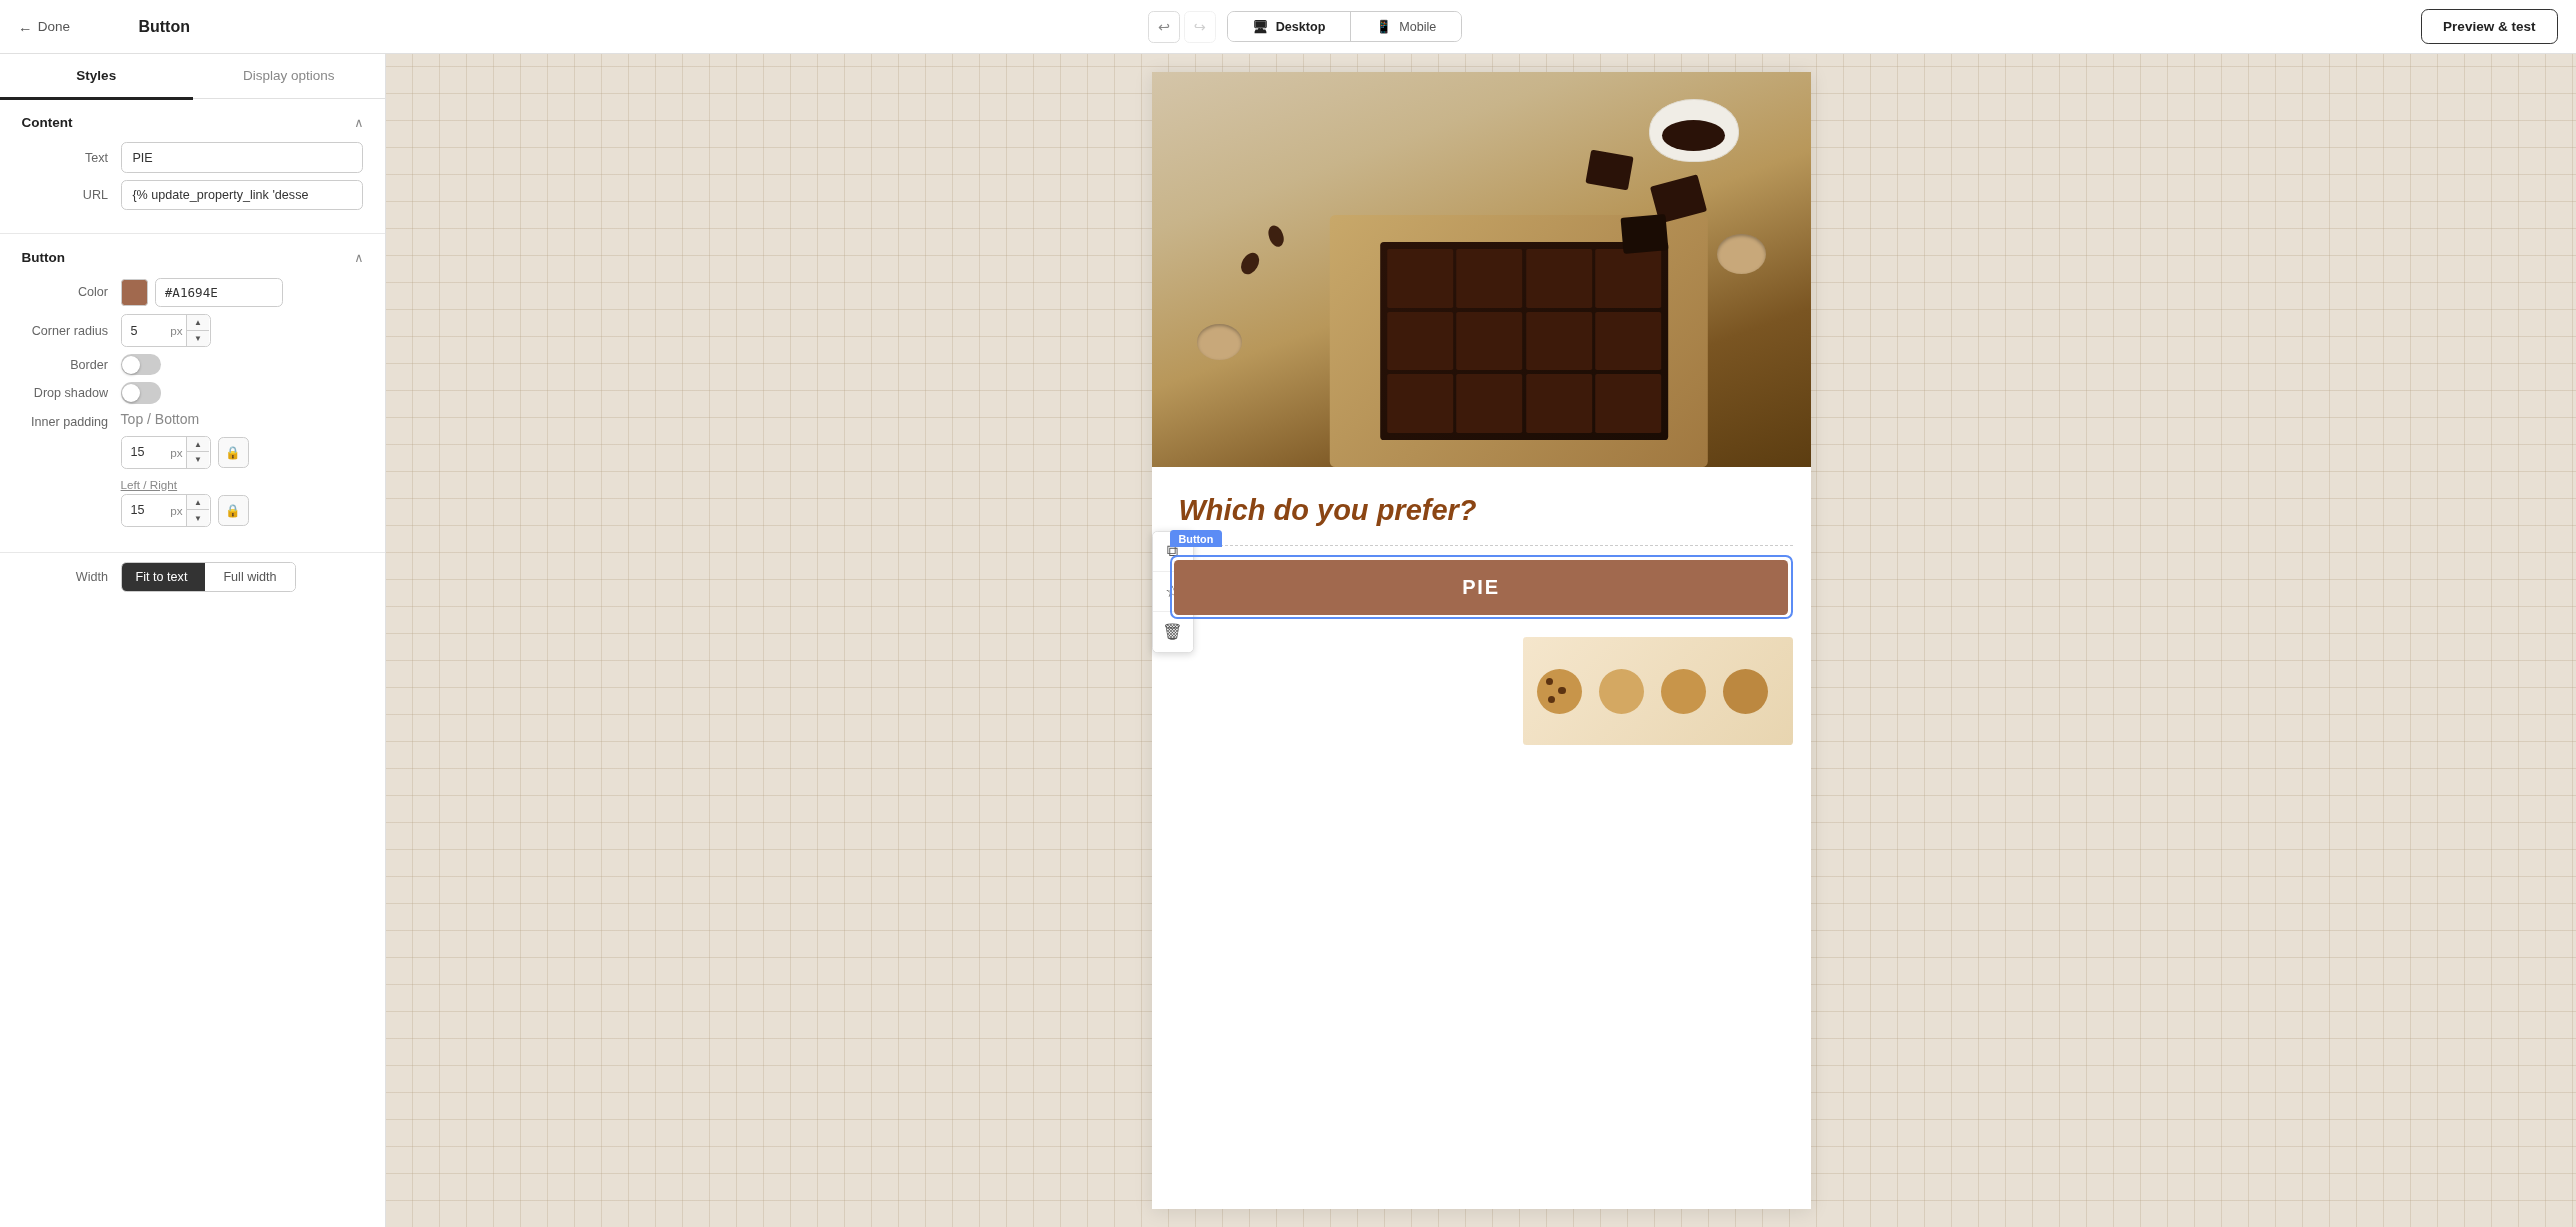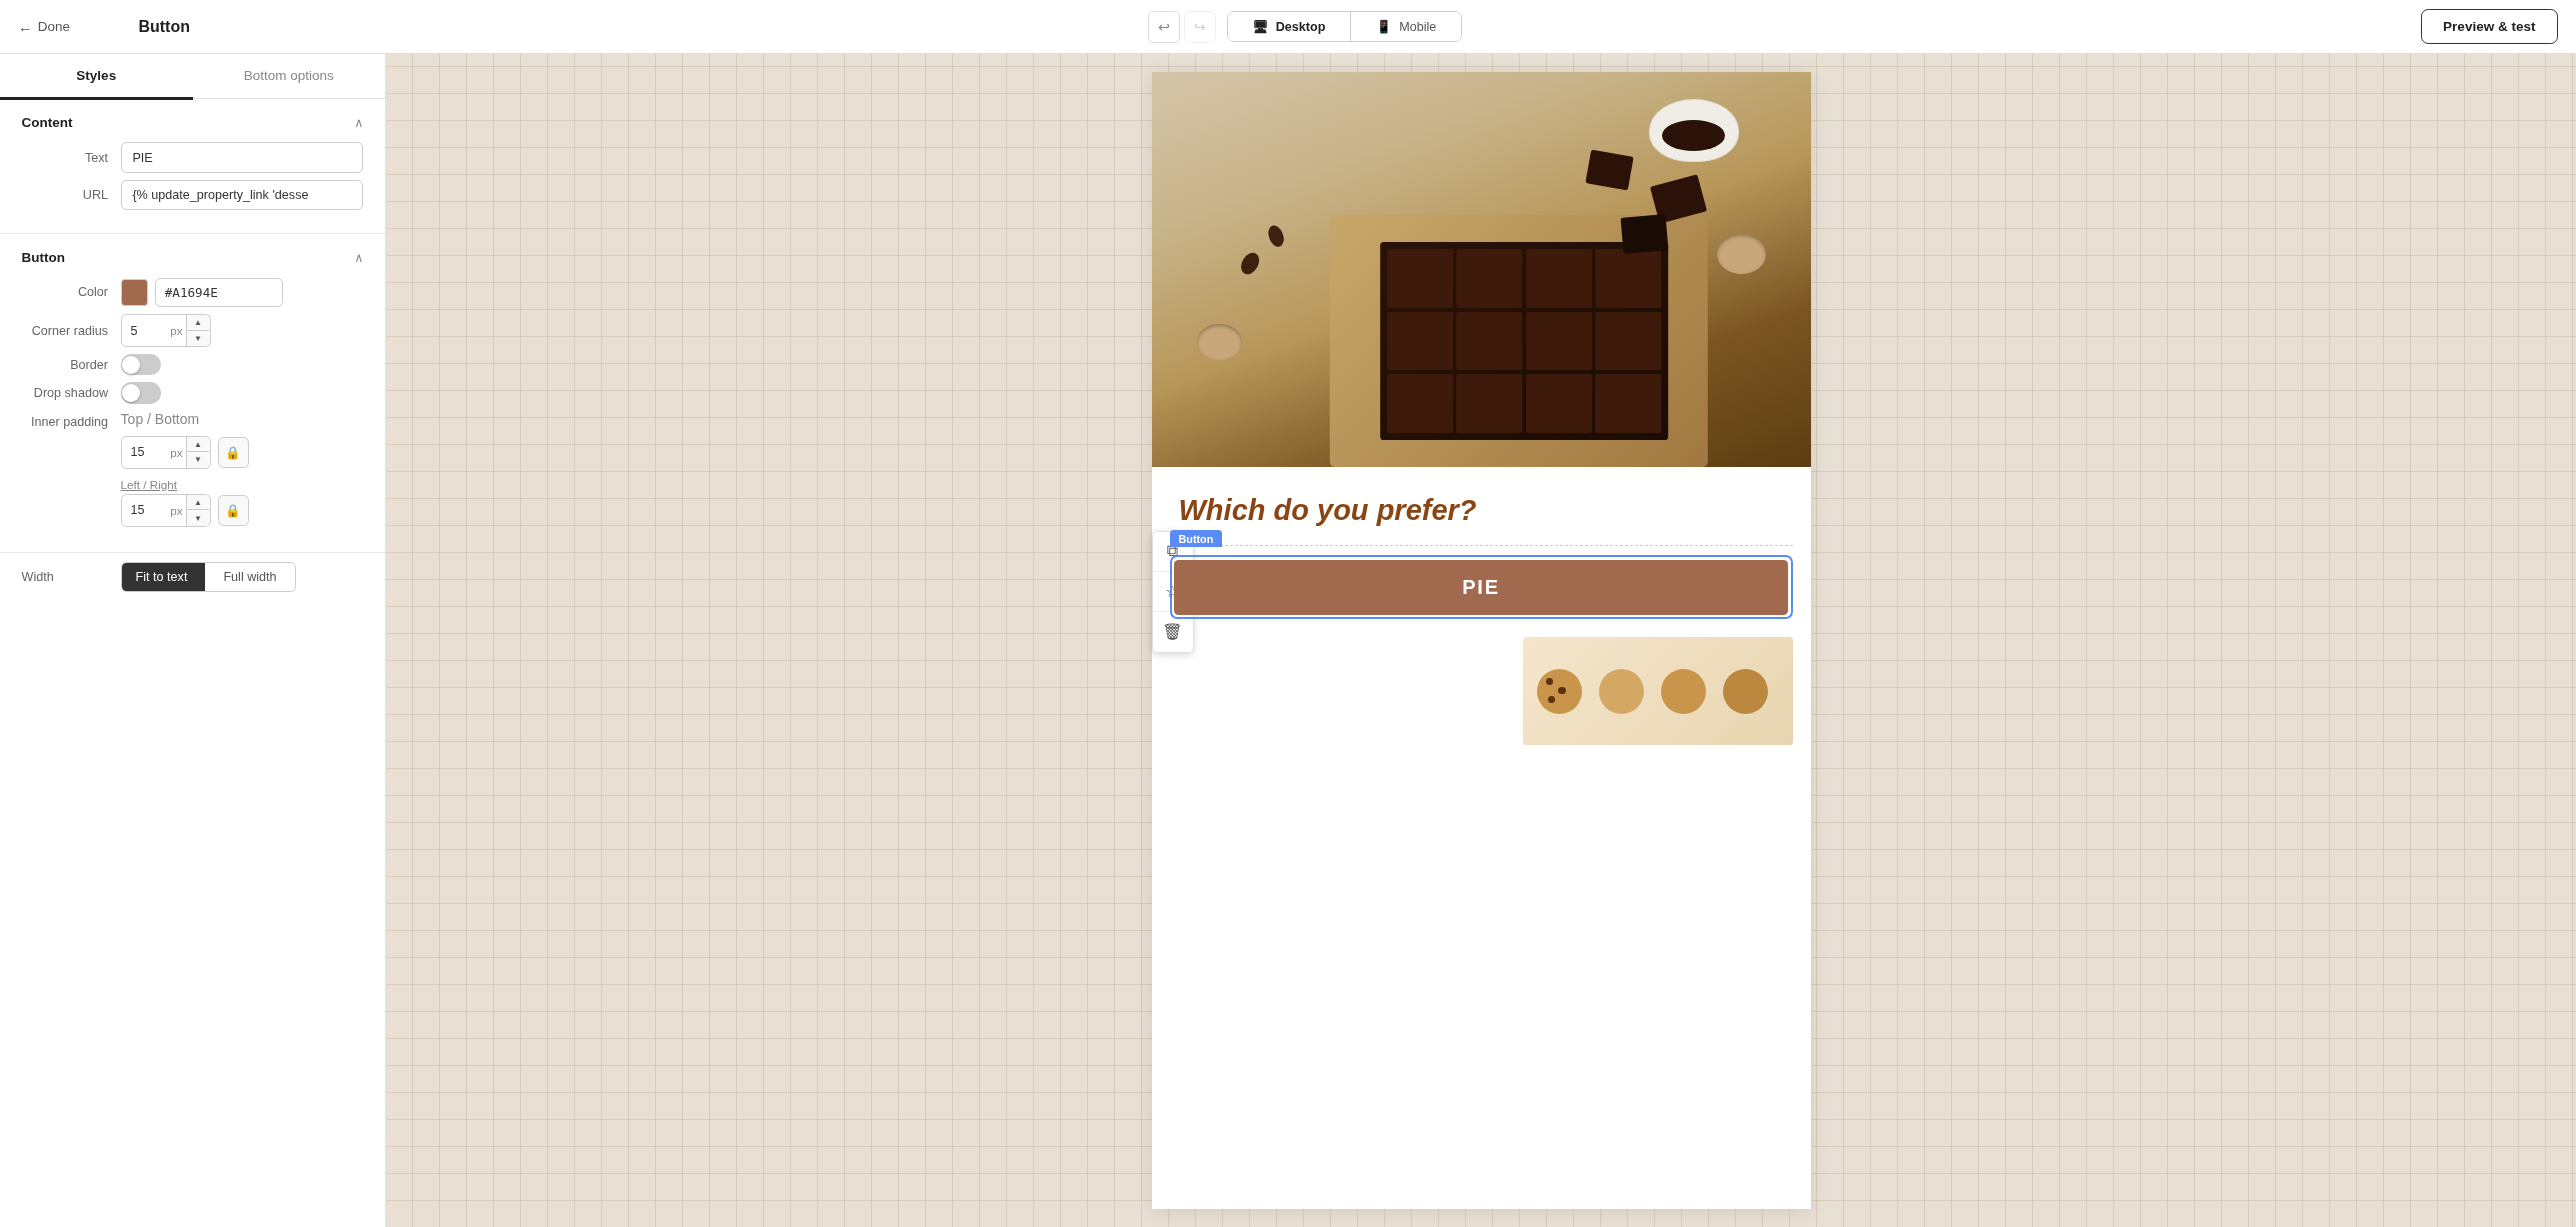--- a/index.html
+++ b/index.html
@@ -99,21 +99,21 @@
     .float-toolbar { position: absolute; left: 0; top: 50%; transform: translateY(-50%); display: flex; flex-direction: column; gap: 0; background: #fff; border: 0.9px solid #e0e0e0; border-radius: 5.4px; box-shadow: 0 1.8px 7.2px rgba(0,0,0,0.15); overflow: hidden; }
     .float-toolbar button { width: 40px; height: 40px; border: none; background: #fff; cursor: pointer; display: flex; align-items: center; justify-content: center; color: #555; font-size: 16px; border-bottom: 0.9px solid #eee; }
     .float-toolbar button:last-child { border-bottom: none; }
 
     
     .cookies-row { padding: 0 18px 18px; display: flex; justify-content: flex-end; }
     .cookies-img { width: 270px; height: 108px; background: linear-gradient(135deg, #f5e6cc, #e8d5b0); border-radius: 3.6px; display: flex; align-items: center; justify-content: center; }
 
     
     .width-section { padding: 9px 21.6px 16px; display: flex; align-items: center; }
-    .width-label { width: 99px; font-size: 12.6px; color: #666; text-align: left; padding-right: 12.6px; }
+    .width-label { width: 99px; font-size: 12.6px; color: #666; text-align: right; padding-right: 12.6px; }
   </style>
 </head>
 <body>
 
 <div class="top-bar">
   <div class="top-bar-left">
     <button class="done-btn">
       <span class="arrow-left">←</span>
       <span>Done</span>
     </button>
@@ -141,21 +141,21 @@
 </div>
 
 <div class="main-layout">
 
   <div class="left-panel">
     <div class="tabs-row">
       <div class="tab active">
         <span>Styles</span>
       </div>
       <div class="tab">
-        <span>Bottom options</span>
+        <span>Display options</span>
       </div>
     </div>
 
     <div class="section">
       <div class="section-header">
         <span class="section-title">Content</span>
         <span class="chevron">∧</span>
       </div>
 
       <div class="form-row">

